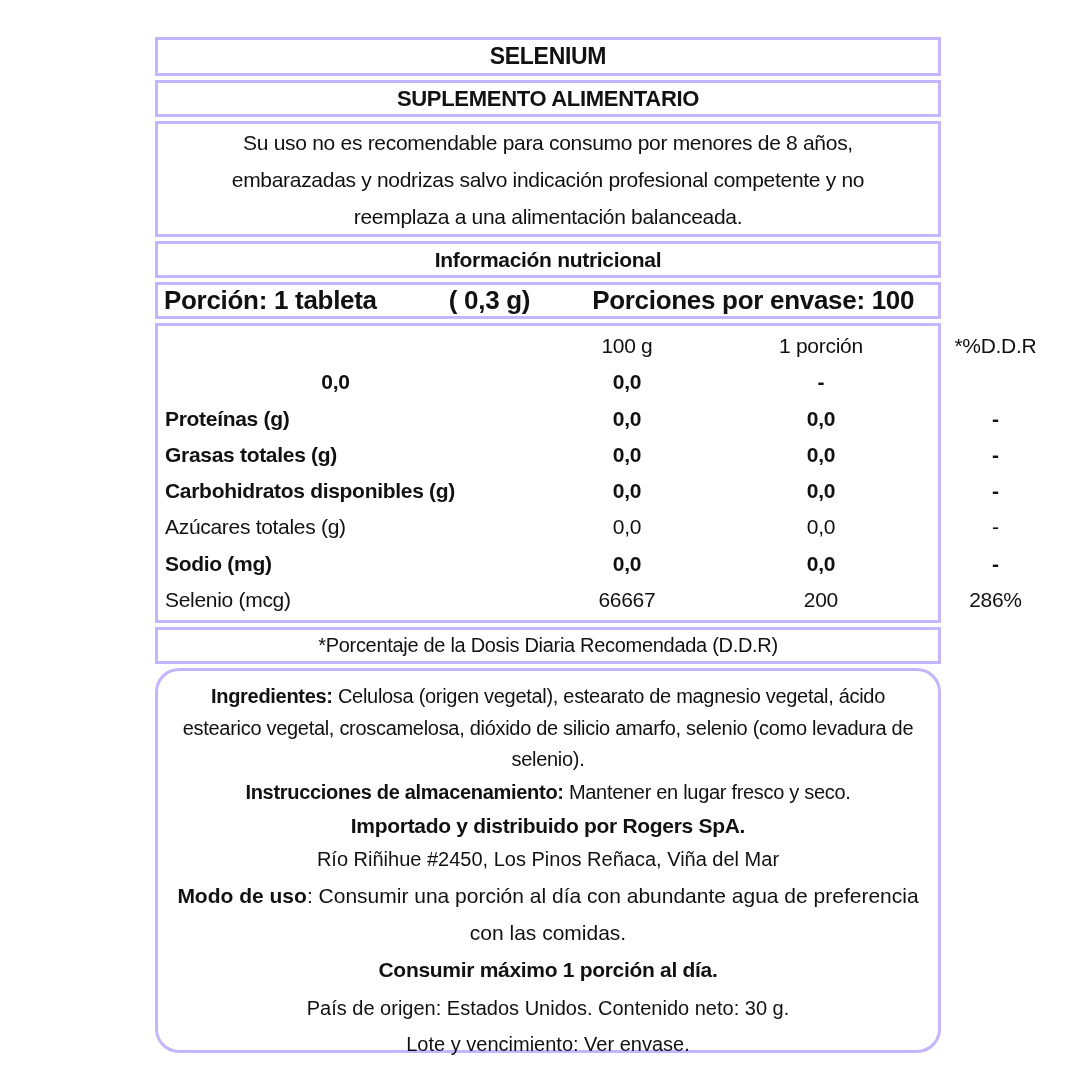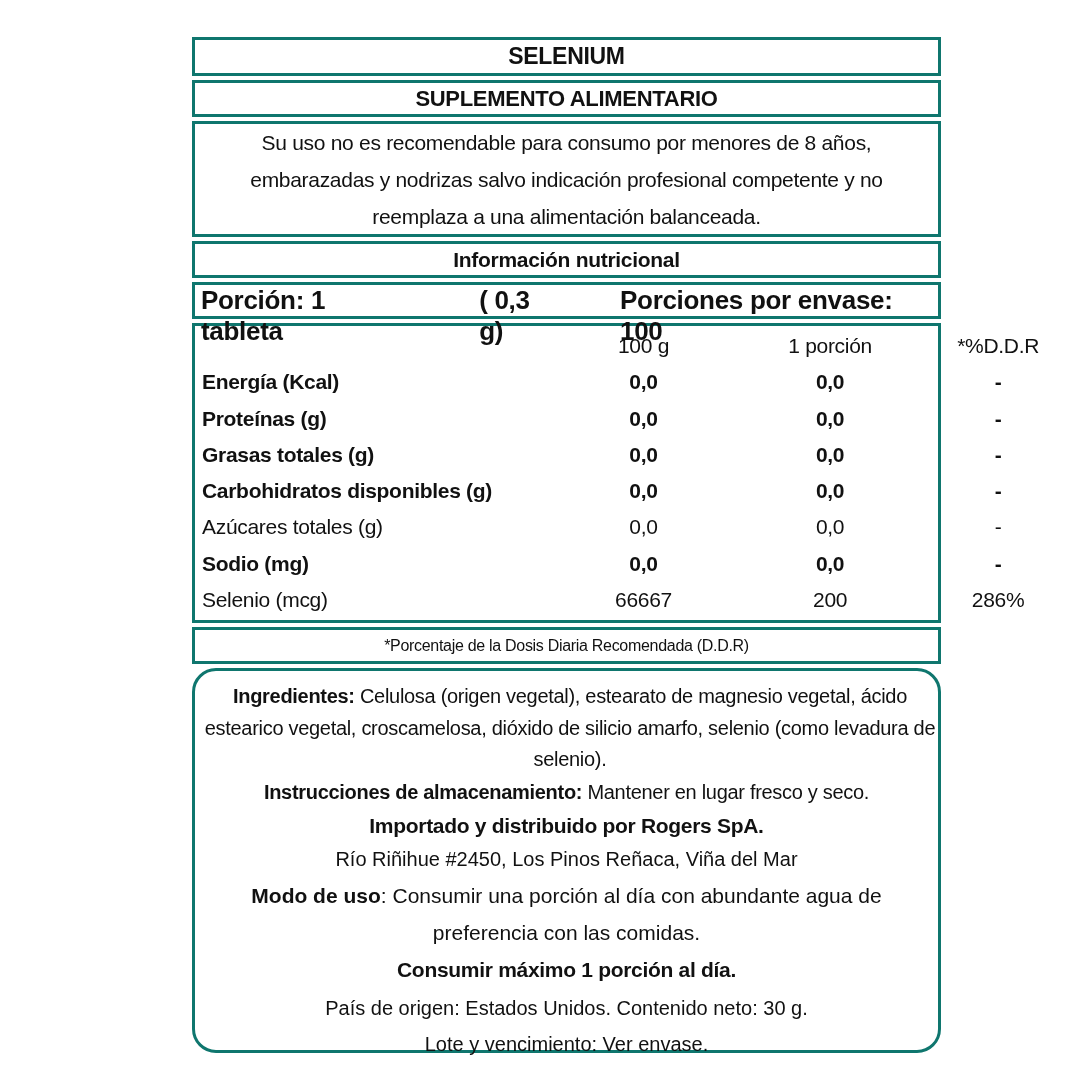--- a/index.html
+++ b/index.html
@@ -17,24 +17,23 @@
     overflow: hidden;
   }
   .nutrition-label {
     position: absolute;
     left: 155px;
     top: 37px;
     width: 786px;
   }
   .box {
     box-sizing: border-box;
-    border: 3px solid #0f766e;
+    border: 3px solid #c4b5fd;
     background: #ffffff;
     margin-bottom: 4px;
-    margin-left: 37px;
   }
   .center-flex {
     display: flex;
     align-items: center;
     justify-content: center;
     text-align: center;
   }
   .box-title {
     height: 39px;
     font-size: 23px;
@@ -85,21 +84,21 @@
     font-size: 21px;
     letter-spacing: -0.3px;
     gap: 38px;
   }
   .trow .cell-name { text-align: left; padding-left: 7px; }
   .trow .cell-val { text-align: center; }
   .trow.bold .cell-name { font-weight: bold; }
   .thead .cell-val { font-weight: normal; }
   .box-footnote {
     height: 37px;
-    font-size: 16px;
+    font-size: 20px;
     letter-spacing: -0.3px;
   }
   .box-details {
     height: 385px;
     padding: 10px 4px 6px 4px;
     text-align: center;
     border-radius: 24px;
   }
   .box-details p { margin: 0; }
   .p-ingredients {
@@ -166,21 +165,20 @@
     </div>
 
     <div class="box box-table">
       <div class="trow thead">
         <span class="cell-name"></span>
         <span class="cell-val">100 g</span>
         <span class="cell-val">1 porción</span>
         <span class="cell-val">*%D.D.R</span>
       </div>
       <div class="trow bold">
-        <span class="cell-name">Energía (Kcal)</span>
         <span class="cell-val">0,0</span>
         <span class="cell-val">0,0</span>
         <span class="cell-val">-</span>
       </div>
       <div class="trow bold">
         <span class="cell-name">Proteínas (g)</span>
         <span class="cell-val">0,0</span>
         <span class="cell-val">0,0</span>
         <span class="cell-val">-</span>
       </div>

